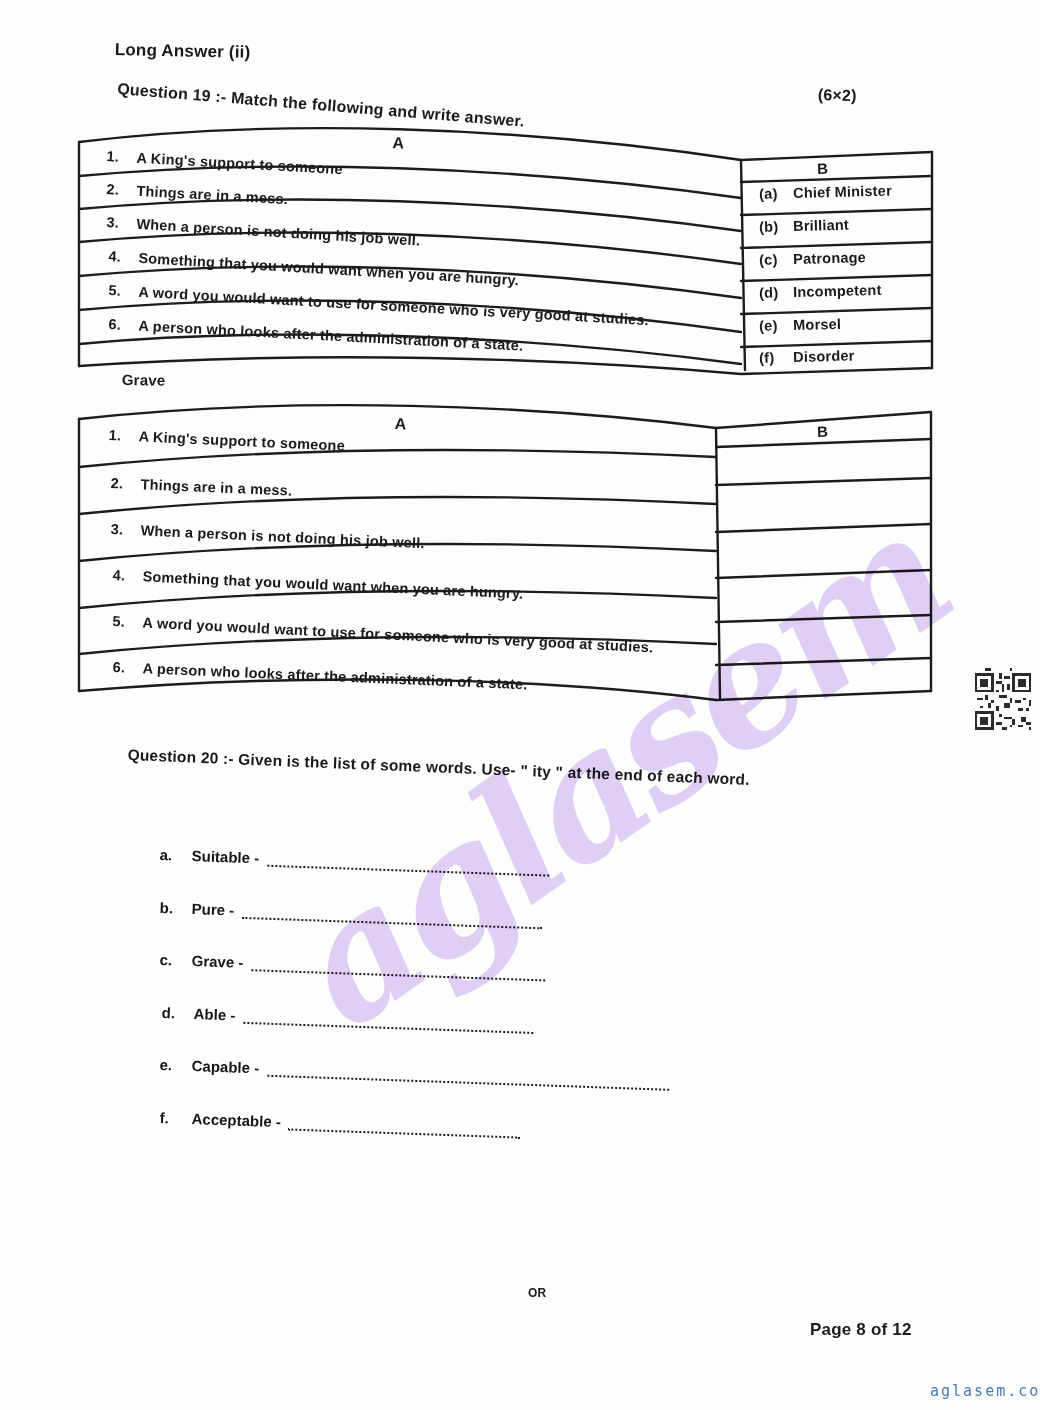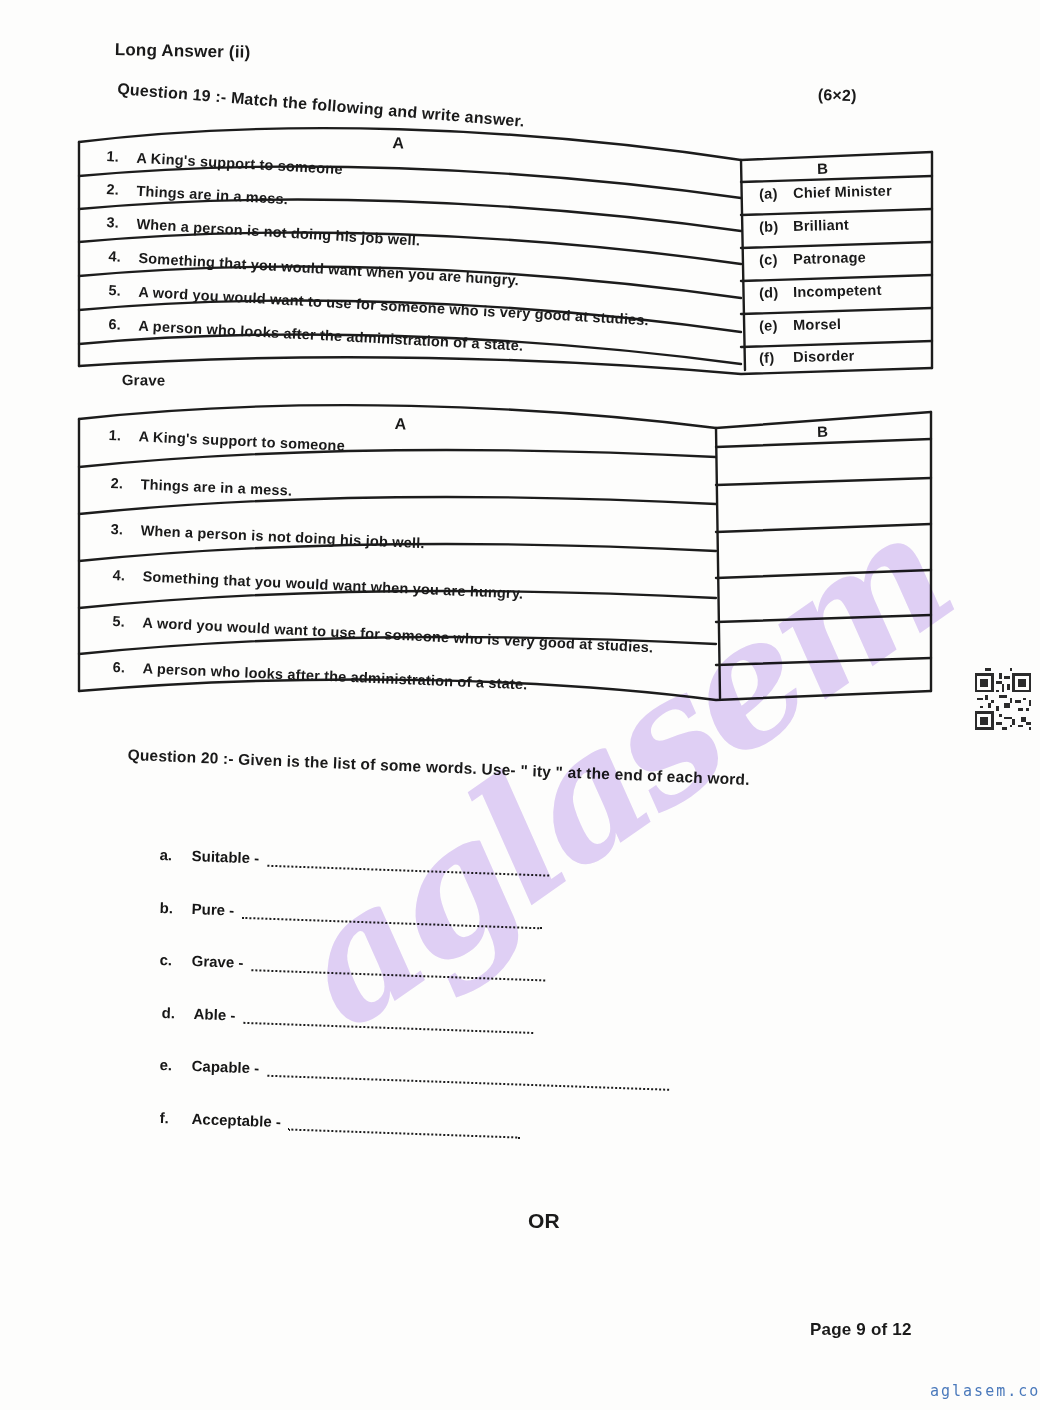--- a/index.html
+++ b/index.html
@@ -216,23 +216,23 @@
     <span class="word-letter">e.</span>
     <span class="word-text">Capable -</span>
     <span class="dots" style="width:402px;"></span>
   </div>
   <div class="abs word-row" style="left:160px;top:1109px;transform:rotate(2deg);">
     <span class="word-letter">f.</span>
     <span class="word-text">Acceptable -</span>
     <span class="dots" style="width:232px;"></span>
   </div>
 
-  <div class="abs scan-text" style="left:528px;top:1209px;font-size:21px;">OR</div>
-
-  <div class="abs scan-text" style="left:810px;top:1320px;font-size:17px;">Page 9 of 12</div>
+  <div class="abs scan-text" style="left:528px;top:1286px;font-size:12px;">OR</div>
+
+  <div class="abs scan-text" style="left:810px;top:1320px;font-size:17px;">Page 8 of 12</div>
 
   <div class="abs site-link" style="left:930px;top:1382px;">aglasem.com</div>
 
   <svg class="qr" viewBox="0 0 21 23" shape-rendering="crispEdges">
     <g fill="#2b2b2b">
       <rect x="4" y="0" width="2" height="1"></rect>
         <rect x="13" y="0" width="1" height="1"></rect>
       <g transform="translate(0,2)">
         <rect x="0" y="0" width="7" height="7"></rect>
           <rect x="1" y="1" width="5" height="5" fill="#fdfdfc"></rect>

